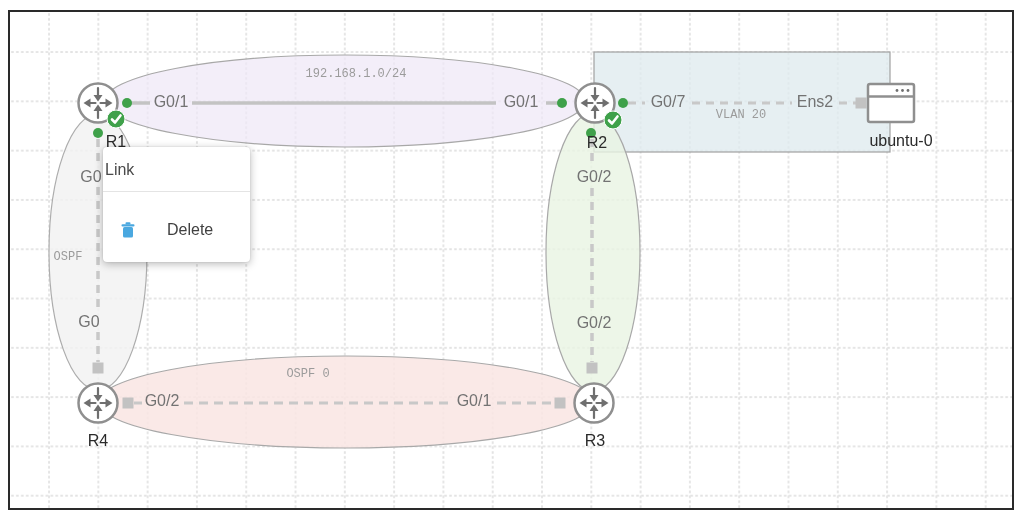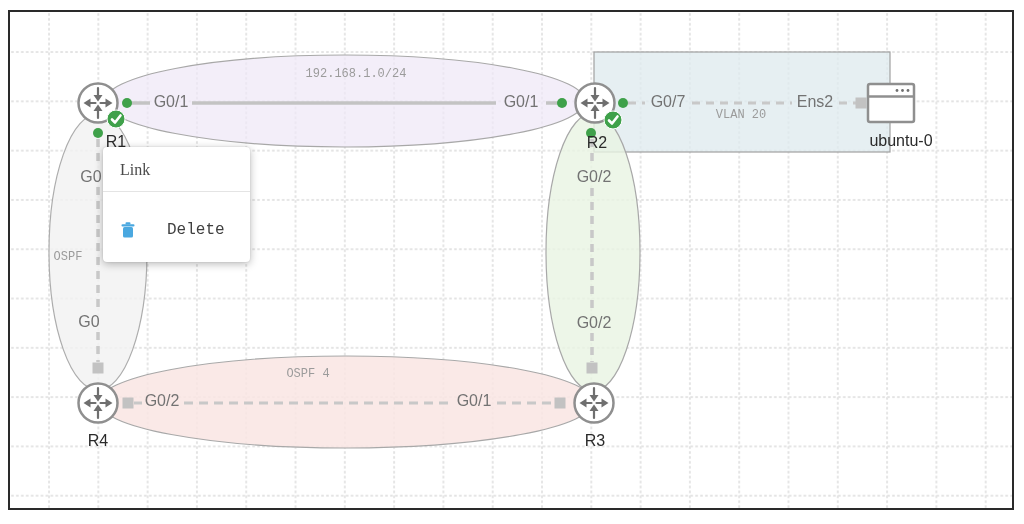--- a/index.html
+++ b/index.html
@@ -13,28 +13,28 @@
           background-size:49.3px 4.93px, 4.93px 49.3px;
           background-position:14.4px 0, 0 15.4px;}
   svg.layer{position:absolute;left:0;top:0;z-index:2;}
   .lbl{position:absolute;transform:translate(-50%,-50%);white-space:nowrap;z-index:3;}
   .netlbl{font-family:Liberation Mono, monospace;font-size:12px;color:#9b9b9b;}
   .iflbl{font-size:16px;color:#737373;}
   .nodelbl{font-size:16px;color:#2a2a2a;}
   
   .menu{position:absolute;left:103px;top:147px;width:147px;z-index:10;background:#fff;
         border-radius:4px;box-shadow:0 2px 8px rgba(0,0,0,.28),0 0 2px rgba(0,0,0,.12);}
-  .menu-header{height:44px;line-height:46px;padding-left:17px;font-size:16px;color:#4a4a4a;font-family:Liberation Serif, serif;}
+  .menu-header{height:44px;line-height:46px;padding-left:2px;font-size:16px;color:#4a4a4a;}
   .menu-divider{height:1px;background:#e4e4e4;}
   .menu-items{padding:13px 0 7px 0;}
   .menu-item{height:50px;display:flex;align-items:center;cursor:pointer;}
   .menu-item .ico{width:22px;margin-left:14px;display:flex;justify-content:center;}
   .menu-item .mlabel{margin-left:28px;font-size:16px;}
   .menu-item.disabled .mlabel{color:#c9c9c9;}
-  .menu-item.enabled .mlabel{color:#404040;font-family:Liberation Mono, monospace;}
+  .menu-item.enabled .mlabel{color:#404040;}
 </style>
 </head>
 <body>
 
 <div class="stage">
   <div class="canvas"></div>
 
   <svg class="layer" width="1024" height="524" viewBox="0 0 1024 524">
     <defs>
       <g id="rtr">
@@ -119,21 +119,21 @@
     </g>
     <g transform="translate(613,120)">
       <circle r="9" stroke="#ffffff" stroke-width="1" fill="#3fa14a"></circle>
       <path d="M -4 0.5 L -1 3.5 L 4.5 -3.5" stroke="#ffffff" stroke-width="2.6" fill="none" stroke-linecap="round" stroke-linejoin="round"></path>
     </g>
   </svg>
 
   <div class="lbl netlbl" style="left:356px;top:74px;">192.168.1.0/24</div>
   <div class="lbl netlbl" style="left:741px;top:71px;margin-top:44px;">VLAN 20</div>
   <div class="lbl netlbl" style="left:68px;top:257px;">OSPF</div>
-  <div class="lbl netlbl" style="left:308px;top:374px;">OSPF 4</div>
+  <div class="lbl netlbl" style="left:308px;top:374px;">OSPF 0</div>
 
   <div class="lbl iflbl" style="left:171px;top:102px;">G0/1</div>
   <div class="lbl iflbl" style="left:521px;top:102px;">G0/1</div>
   <div class="lbl iflbl" style="left:668px;top:102px;">G0/7</div>
   <div class="lbl iflbl" style="left:815px;top:102px;">Ens2</div>
   <div class="lbl iflbl" style="left:594px;top:177px;">G0/2</div>
   <div class="lbl iflbl" style="left:594px;top:323px;">G0/2</div>
   <div class="lbl iflbl" style="left:162px;top:401px;">G0/2</div>
   <div class="lbl iflbl" style="left:474px;top:401px;">G0/1</div>
   <div class="lbl iflbl" style="left:91px;top:177px;">G0</div>

